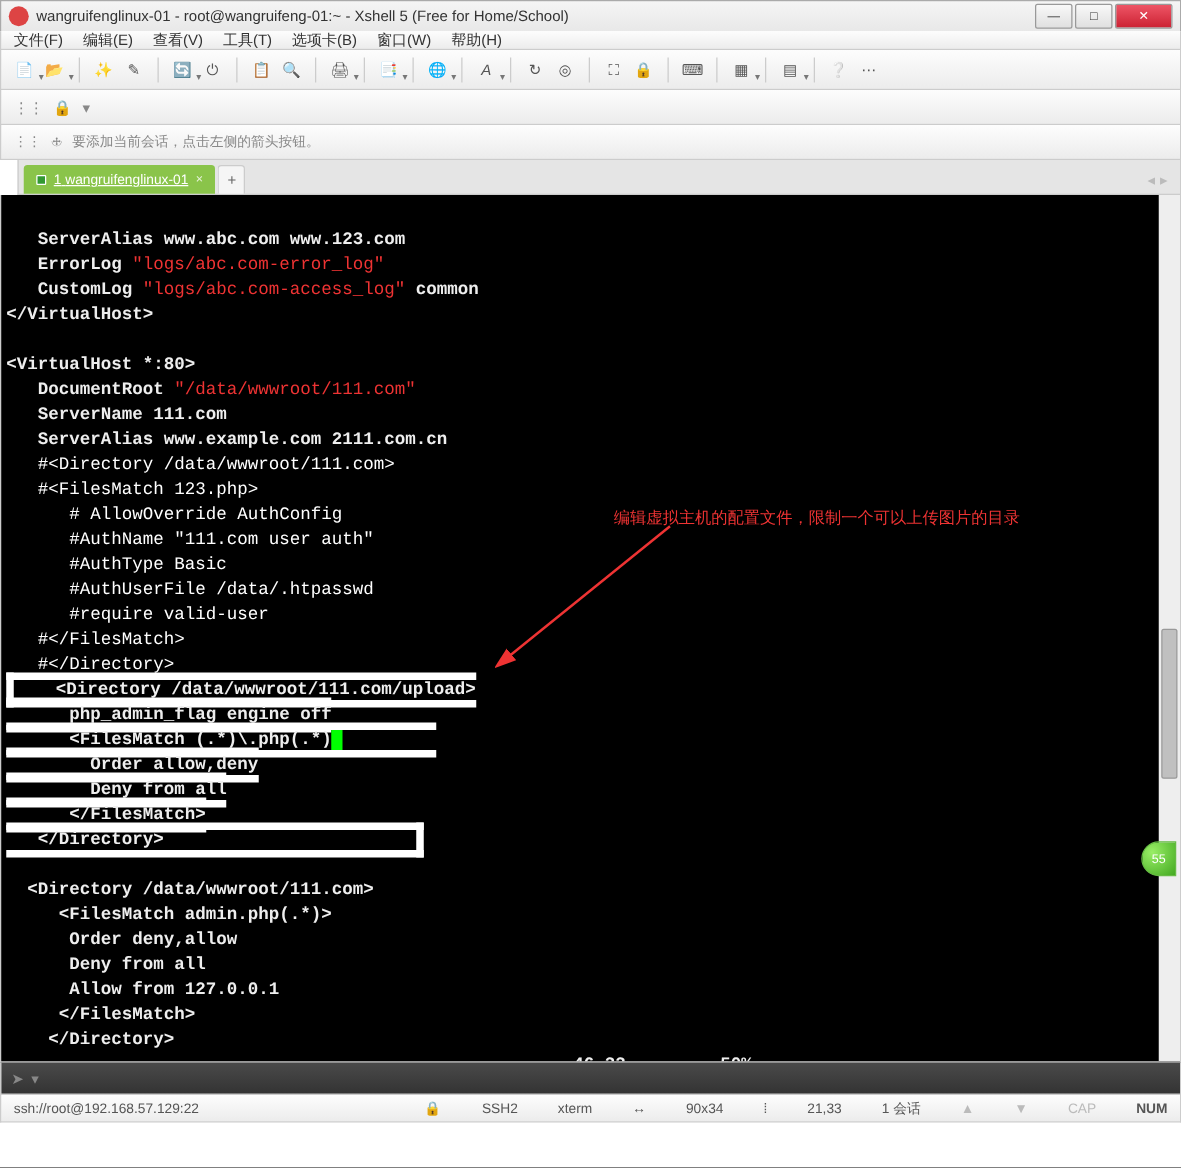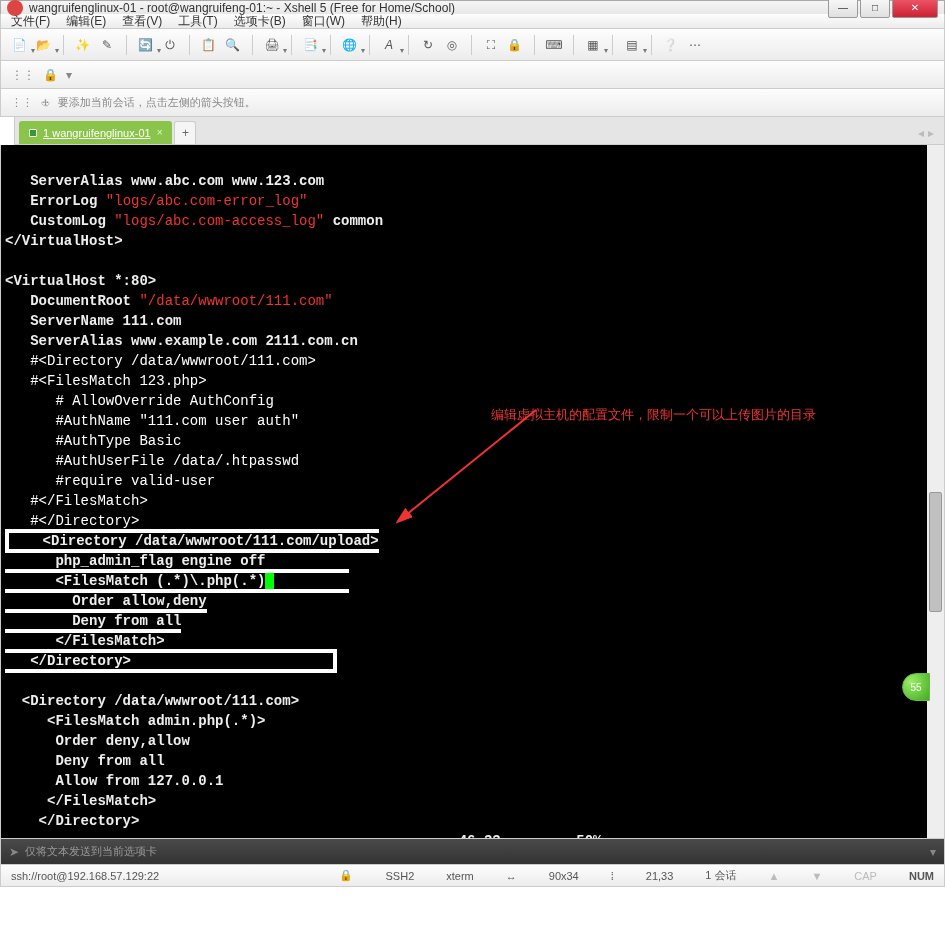--- a/index.html
+++ b/index.html
@@ -1,19 +1,19 @@
 <!DOCTYPE html>
 <html><head>
 <meta charset="utf-8">
 <style>
 * { margin: 0; padding: 0; box-sizing: border-box; }
 body { font-family: "Microsoft YaHei", Tahoma, Arial, sans-serif; font-size: 12px; background: #fff; width: 945px; height: 934px; overflow: hidden; position: relative; }
 
 
-.titlebar { background: linear-gradient(#f5f5f5, #e8e8e8); height: 14px; border: 1px solid #aaa; border-bottom: none; display: flex; align-items: center; padding: 0 6px; }
+.titlebar { background: linear-gradient(#f5f5f5, #e8e8e8); height: 25px; border: 1px solid #aaa; border-bottom: none; display: flex; align-items: center; padding: 0 6px; }
 .titlebar .icon { width: 16px; height: 16px; background: #d44; border-radius: 50%; margin-right: 6px; }
 .titlebar .title { flex: 1; color: #333; font-size: 12px; }
 .winctrls { display: flex; }
 .winctrls div { width: 30px; height: 20px; margin-left: 2px; display: flex; align-items: center; justify-content: center; background: linear-gradient(#f8f8f8,#e0e0e0); border: 1px solid #999; border-radius: 2px; font-size: 10px; }
 .winctrls .min { color:#333; }
 .winctrls .max { color:#333; }
 .winctrls .close { background: linear-gradient(#e56,#c23); color: #fff; width: 46px; }
 
 
 .menubar { background: linear-gradient(#fdfdfd,#ececec); height: 15px; border: 1px solid #ccc; border-top: none; display: flex; align-items: center; padding: 0 10px; gap: 16px; }
@@ -44,37 +44,37 @@
 .tabnav { margin-left:auto; display:flex; align-items:center; gap:4px; color:#bbb; padding-right:6px; }
 
 
 .terminal { background: #000; color: #ddd; font-family: Consolas, "Courier New", monospace; font-size: 14px; height: 694px; border: 1px solid #ccc; border-top:none; padding: 6px 0 0 4px; white-space: pre; line-height: 20px; overflow: hidden; position:relative; }
 .terminal .scroll { position:absolute; right:0; top:0; width:17px; height:100%; background:#eee; }
 .terminal .scroll .thumb { position:absolute; left:2px; right:2px; top:50%; height:120px; background:#c0c0c0; border-radius:2px; border:1px solid #999; }
 .c-red { color: #e33; }
 .c-blue { color: #ffffff; }
 .c-white { color: #eee; font-weight: bold; }
 .cursor { background:#0f0; color:#0f0; }
-.boxed { border: 4px solid #ffffff; text-align: center; }
+.boxed { border: 6px solid #ffffff; text-align: center; }
 .annotation { position:absolute; color:#e33; font-family: "Microsoft YaHei", sans-serif; font-size:13px; line-height:20px; }
 
 
 .arrow-svg { position:absolute; pointer-events:none; }
 
 
 .bottominput { background: linear-gradient(#4a4a4a,#333); height: 26px; border: 1px solid #ccc; border-top:none; display:flex; align-items:center; padding:0 8px; gap:6px; }
 .bottominput .lbl { color:#999; font-size:11px; flex:1; }
 .bottominput .ico { color:#888; }
 
 
 .statusbar { background: linear-gradient(#fdfdfd,#ececec); height: 22px; border:1px solid #ccc; border-top:none; display:flex; align-items:center; padding:0 10px; font-size:11px; color:#555; gap:32px; }
 .statusbar .left { flex:1; }
 
 
-.bubble { position:absolute; right:15px; top:673px; width:28px; height:28px; background: radial-gradient(circle at 30% 30%, #9e6, #4a2); border-radius:50% 0 0 50%; color:#fff; font-size:10px; display:flex; align-items:center; justify-content:center; border:1px solid #6b4; }
+.bubble { position:absolute; right:4px; top:673px; width:28px; height:28px; background: radial-gradient(circle at 30% 30%, #9e6, #4a2); border-radius:50% 0 0 50%; color:#fff; font-size:10px; display:flex; align-items:center; justify-content:center; border:1px solid #6b4; }
 </style>
 </head>
 <body>
 
 <div class="titlebar">
   <div class="icon"></div>
   <div class="title">wangruifenglinux-01 - root@wangruifeng-01:~ - Xshell 5 (Free for Home/School)</div>
   <div class="winctrls">
     <div class="min">—</div>
     <div class="max">□</div>
@@ -184,37 +184,36 @@
 <span class="c-white">   &lt;/Directory&gt;</span>                        </span>
 <span></span>
 <span class="c-white">  &lt;Directory /data/wwwroot/111.com&gt;</span>
 <span class="c-white">     &lt;FilesMatch admin.php(.*)&gt;</span>
 <span class="c-white">      Order deny,allow</span>
 <span class="c-white">      Deny from all</span>
 <span class="c-white">      Allow from 127.0.0.1</span>
 <span class="c-white">     &lt;/FilesMatch&gt;</span>
 <span class="c-white">    &lt;/Directory&gt;</span>
 <span class="c-white">                                                      46,33         50%</span>
-<div class="annotation" style="left:490px; top:220px;text-align:center;">
+<div class="annotation" style="left:490px; top:208px;text-align:center;">
   <div>编辑虚拟主机的配置文件，限制一个可以上传图片的目录</div>
 </div>
 <svg class="arrow-svg" style="left:395px; top:260px;" width="160" height="120">
   <defs>
         <marker id="ah" markerWidth="10" markerHeight="10" refX="2" refY="3" orient="auto">
           <path d="M0,0 L0,6 L9,3 z" fill="#e33"></path>
         </marker>
       </defs>
   <line x1="140" y1="5" x2="10" y2="110" stroke="#e33" stroke-width="2" marker-end="url(#ah)"></line>
 </svg>
 <div class="scroll"><div class="thumb"></div></div>
 </div>
 
 <div class="bottominput">
   <span class="ico">➤</span>
-  <span class="lbl">仅将文本发送到当前选项卡</span>
   <span class="ico">▾</span>
 </div>
 
 <div class="statusbar">
   <span class="left">ssh://root@192.168.57.129:22</span>
   <span>🔒</span>
   <span>SSH2</span>
   <span>xterm</span>
   <span>↔</span>
   <span>90x34</span>

